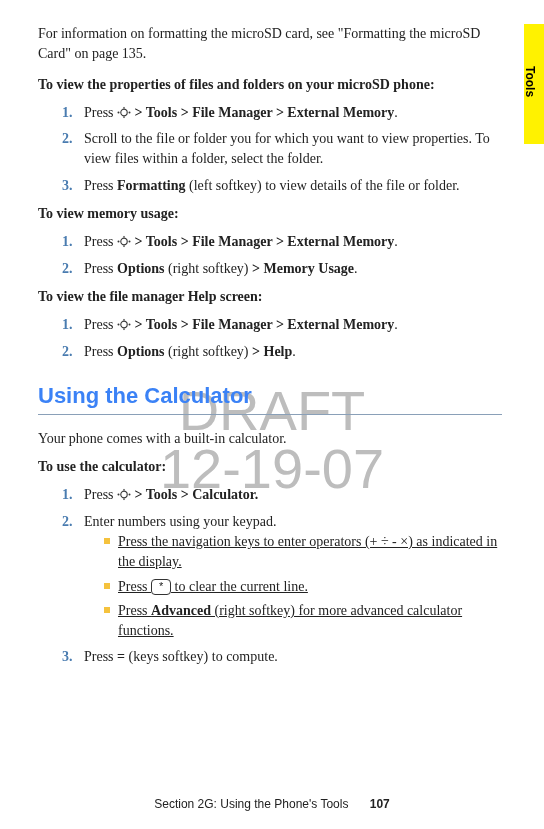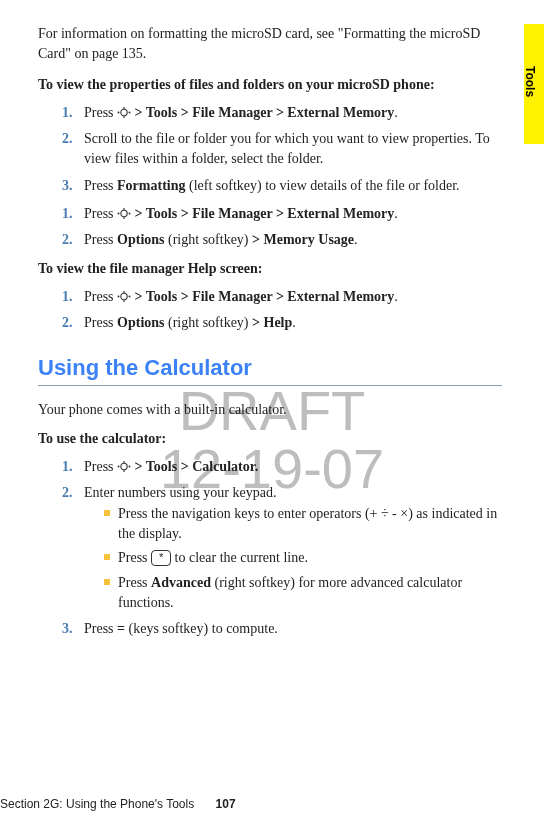--- a/index.html
+++ b/index.html
@@ -113,33 +113,35 @@
     margin-bottom: 14px;
   }
   ul.sublist {
     list-style: none;
     padding-left: 20px;
   }
   ul.sublist > li {
     position: relative;
     padding-left: 14px;
     margin-bottom: 4px;
+    text-decoration: underline;
   }
   ul.sublist > li::before {
     content: "";
     position: absolute;
     left: 0; top: 6px;
     width: 6px; height: 6px;
     background: #f5c23d;
   }
   .footer {
     position: absolute;
     bottom: 16px;
     width: 100%;
     left: 0;
+    text-align: center;
     font-size: 12px;
     font-family: Arial, Helvetica, sans-serif;
   }
   .footer .pageno { font-weight: bold; margin-left: 18px; }
 </style>
 </head>
 <body>
 
 <div class="side-tab">
   <span>Tools</span>
@@ -167,20 +169,21 @@
     <li>
       <span class="num">2.</span>
       <span>Scroll to the file or folder you for which you want to view properties. To view files within a folder, select the folder.</span>
     </li>
     <li>
       <span class="num">3.</span>
       <span>Press </span><span class="bold">Formatting</span><span> (left softkey) to view details of the file or folder.</span>
     </li>
   </ol>
 
+  <p class="subhead">To view memory usage:</p>
   <ol class="steps">
     <li>
       <span class="num">1.</span>
       <span>Press </span><span class="nav-icon"><svg viewBox="0 0 14 13">
             <circle cx="7" cy="6.5" r="3.2" fill="none" stroke="#333" stroke-width="1.1"></circle>
             <circle cx="1.5" cy="6.5" r="1" fill="#333"></circle>
             <circle cx="12.5" cy="6.5" r="1" fill="#333"></circle>
             <path d="M7 0.8 L5.6 2.6 L8.4 2.6 Z" fill="#333"></path>
             <path d="M7 12.2 L5.6 10.4 L8.4 10.4 Z" fill="#333"></path>
           </svg></span><span class="bold"> &gt; Tools &gt; File Manager &gt; External Memory</span><span>.</span>

